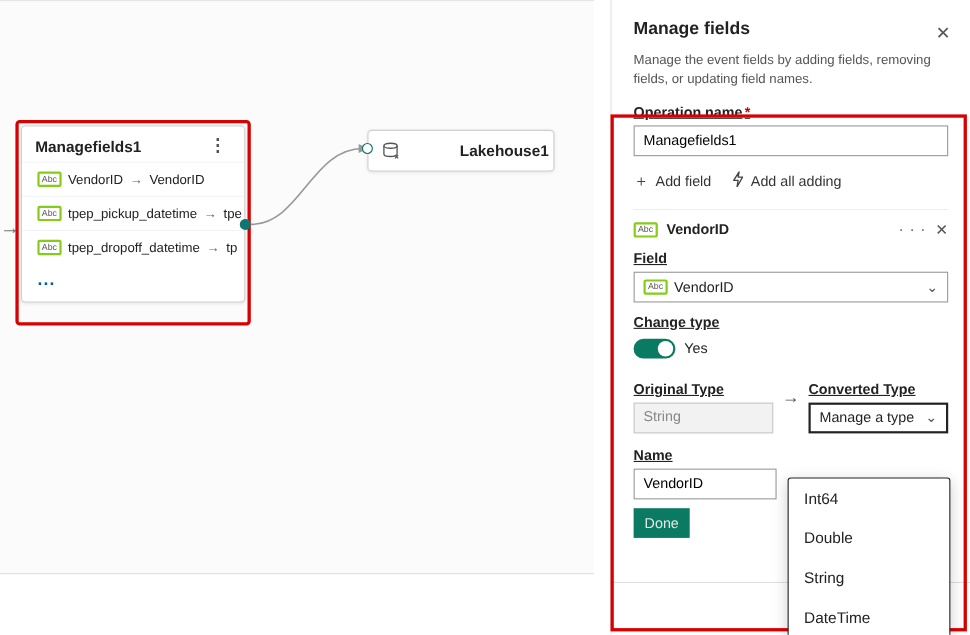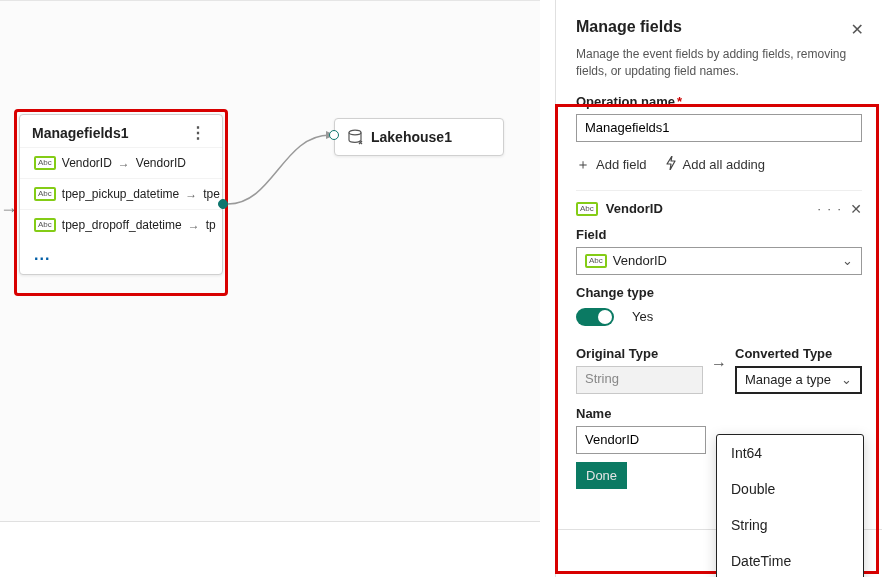--- a/index.html
+++ b/index.html
@@ -126,20 +126,21 @@
     font-size: 12px;
     color: #555;
     margin: 0 0 14px 0;
     line-height: 1.4;
   }
   .label {
     font-size: 13px;
     font-weight: 600;
     margin: 10px 0 5px 0;
     display: block;
+    text-decoration: underline;
   }
   .req { color: #c00; margin-left: 2px; }
   .text-input {
     width: 100%;
     border: 1px solid #999;
     padding: 5px 8px;
     font-size: 13px;
     height: 28px;
     background: #fff;
   }
@@ -181,21 +182,21 @@
     gap: 6px;
     cursor: pointer;
   }
   .select .caret {
     margin-left: auto;
     color: #555;
   }
   .toggle-row {
     display: flex;
     align-items: center;
-    gap: 18px;
+    gap: 8px;
     margin: 8px 0 10px 0;
   }
   .toggle {
     width: 38px; height: 18px;
     border-radius: 9px;
     background: #0b7a63;
     position: relative;
     cursor: pointer;
   }
   .toggle .knob {
@@ -327,21 +328,21 @@
   </div>
 
   <div class="port filled" style="left:218px; top:198px;"></div>
 
   <svg class="connector" style="left:223px; top:120px; width:112px; height:90px; overflow:visible;">
     <path d="M5,83 C 50,83 60,14 107,14" stroke="#999" stroke-width="1.5" fill="none"></path>
     <polygon points="103,10 112,14 103,18" fill="#999"></polygon>
   </svg>
 
   <div class="node-card" style="left:334px; top:117px; width:170px;">
-    <div class="node-header" style="padding:10px 12px;">
+    <div class="node-header" style="padding:10px 12px;gap:47px;">
       <span class="db-icon">
         <svg viewBox="0 0 16 16">
             <ellipse cx="8" cy="3.5" rx="6" ry="2.3" fill="none" stroke="#555" stroke-width="1.2"></ellipse>
             <path d="M2 3.5 V11 a6 2.3 0 0 0 12 0 V3.5" fill="none" stroke="#555" stroke-width="1.2"></path>
             <path d="M12 12 l3 3 M15 12 l-3 3" stroke="#555" stroke-width="1.2"></path>
           </svg>
       </span>
       <span>Lakehouse1</span>
     </div>
   </div>

